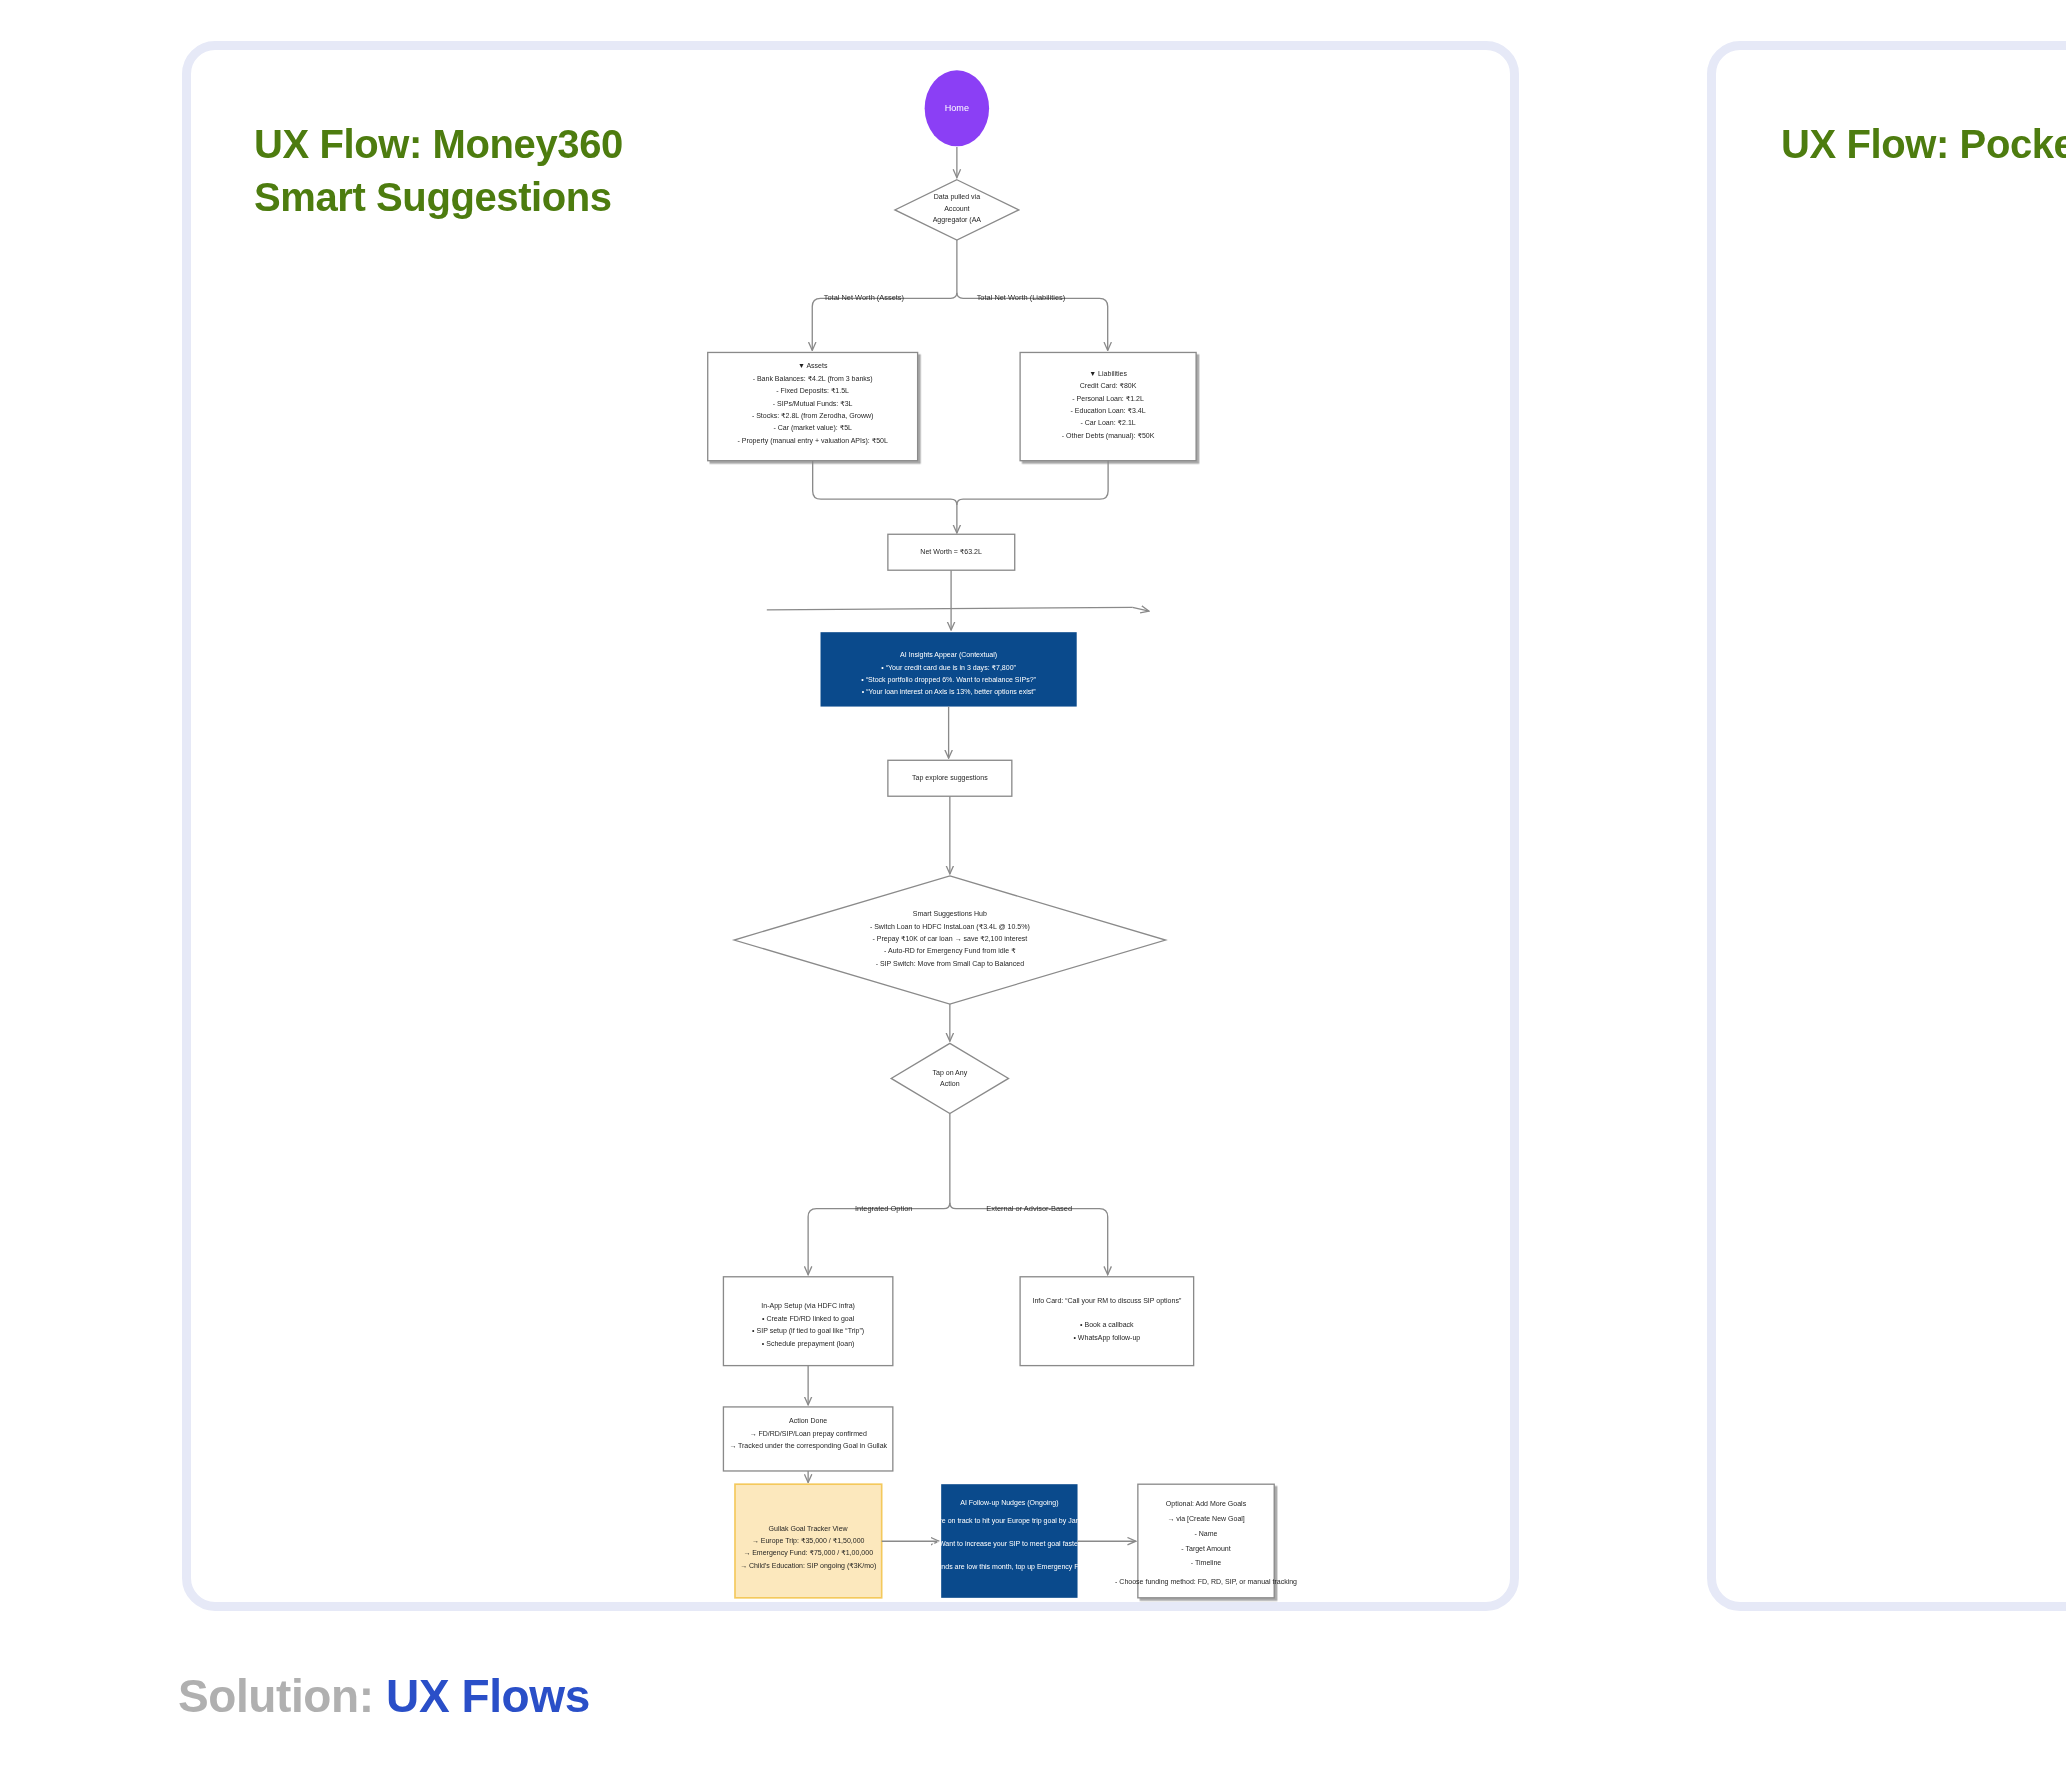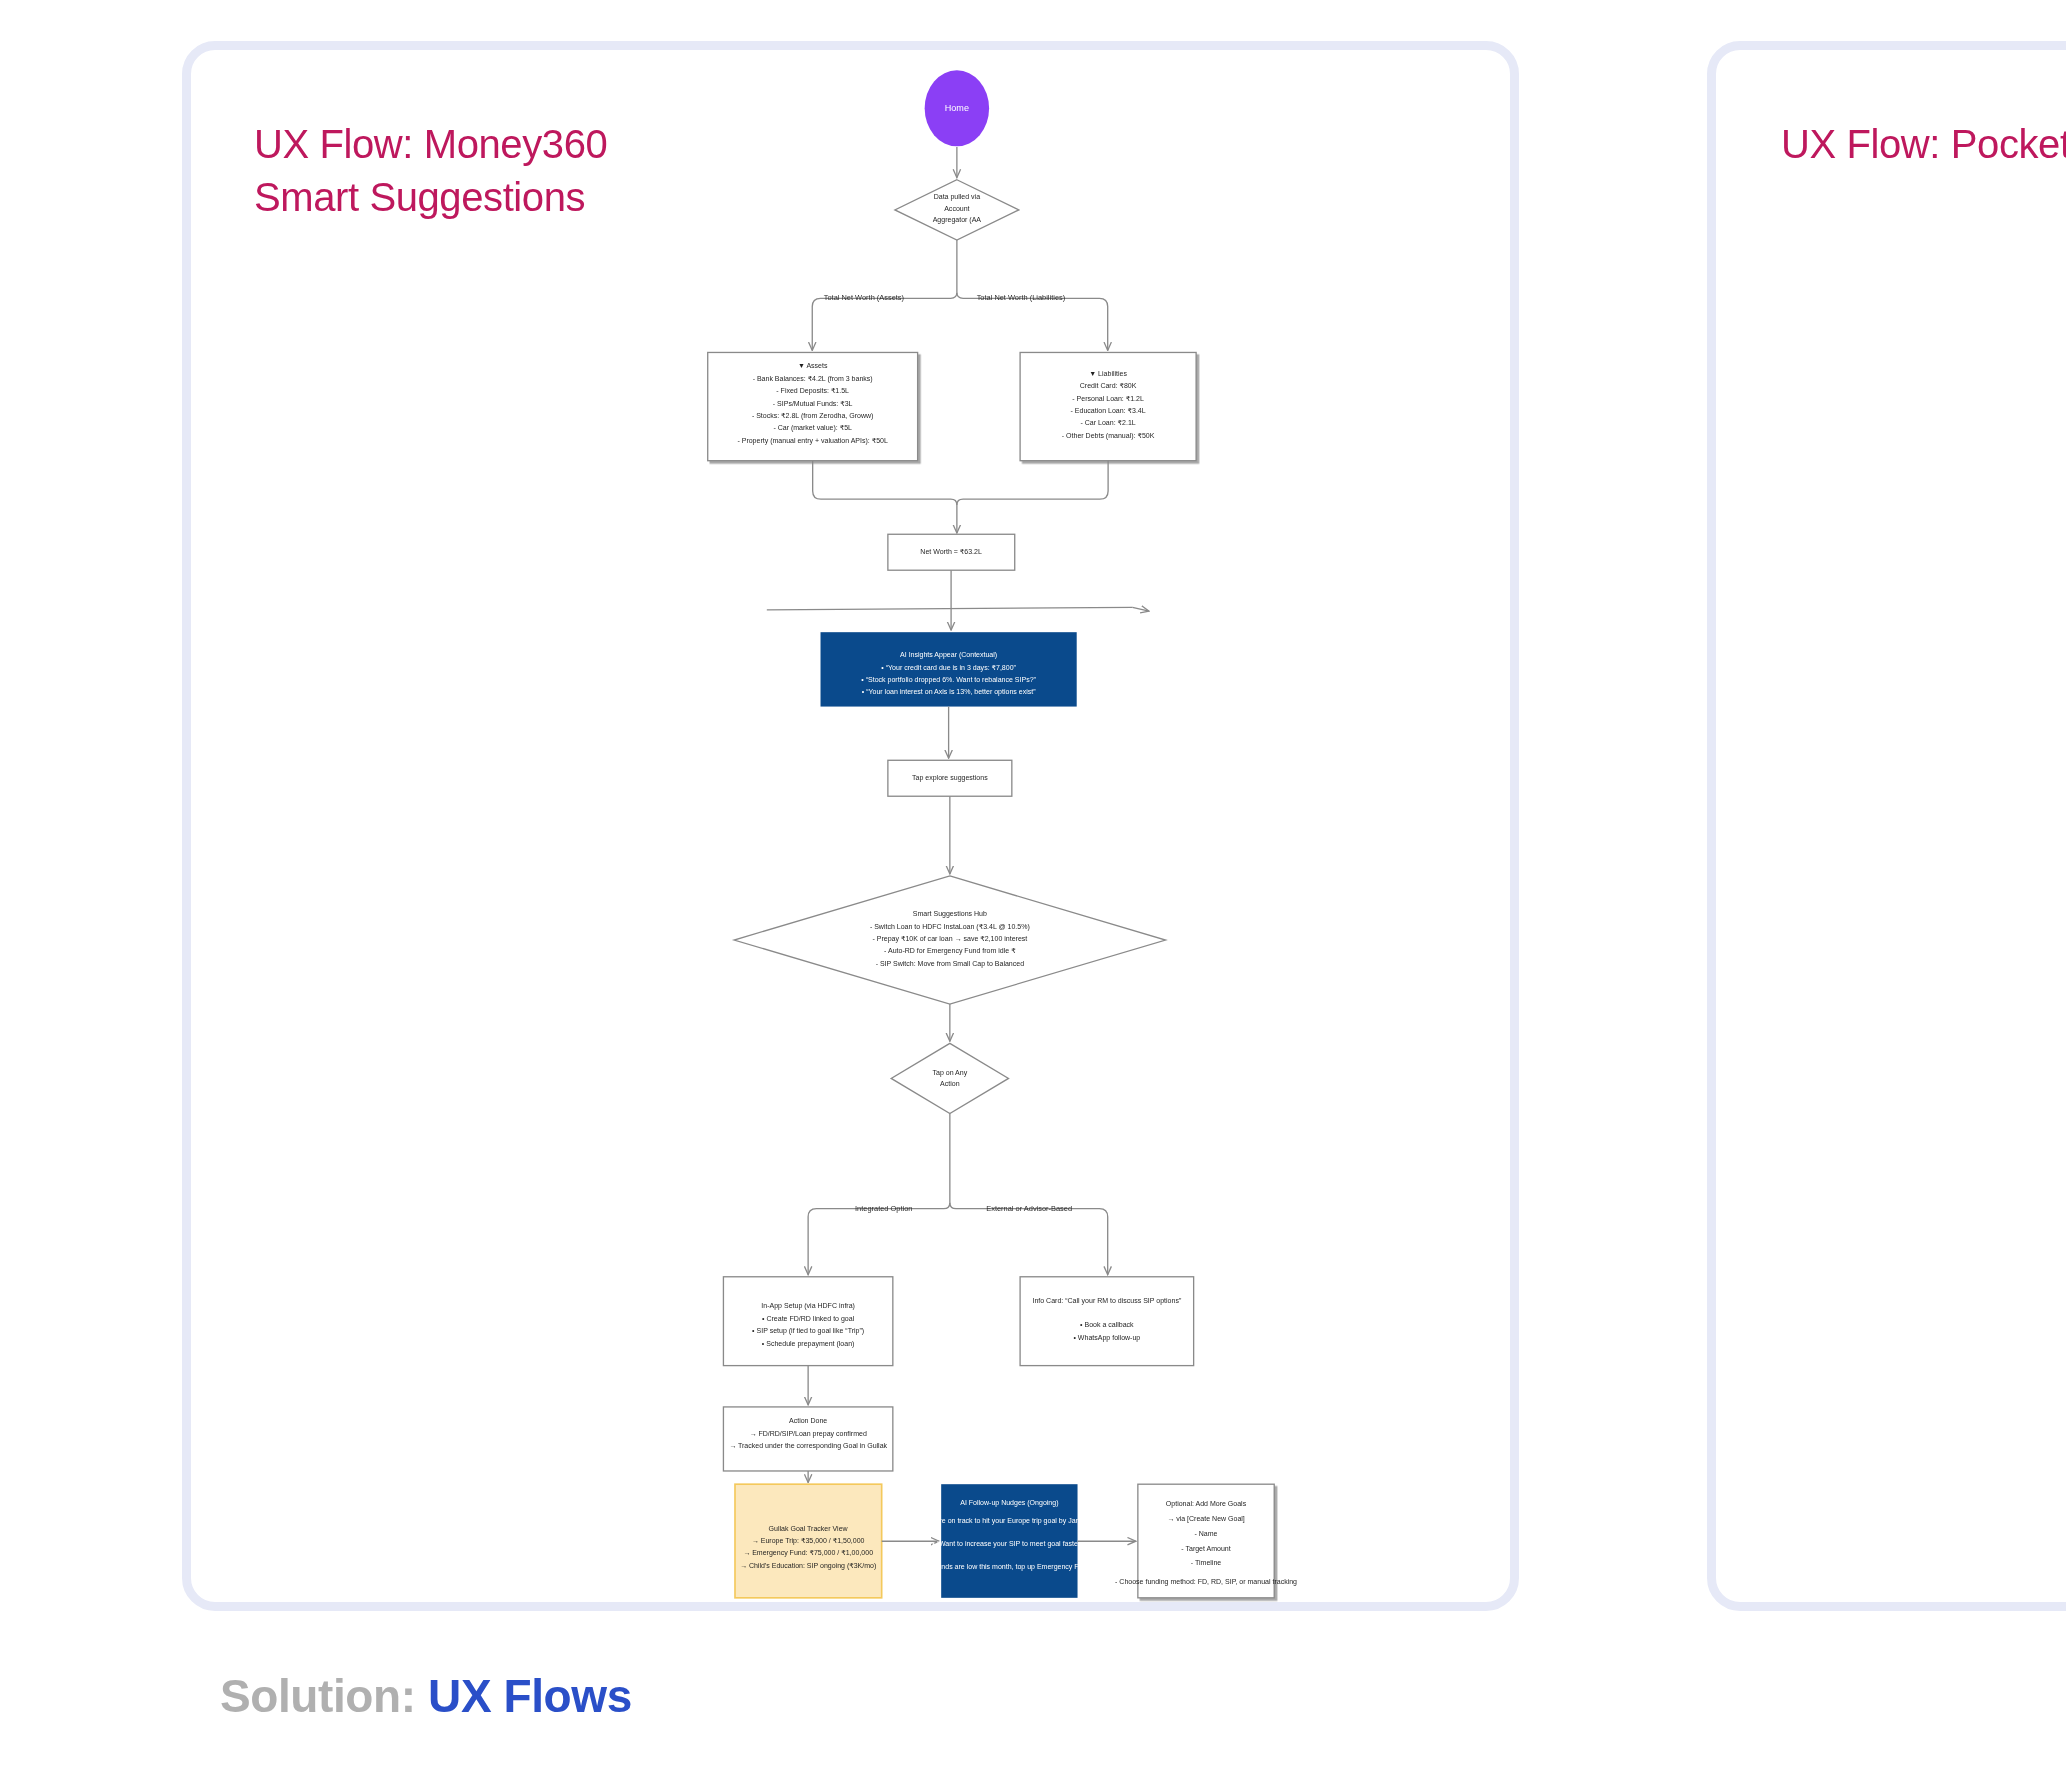--- a/index.html
+++ b/index.html
@@ -13,31 +13,31 @@
   
   .panel{
     position:absolute;background:#ffffff;
     border:9px solid #e6e9f7;border-radius:33px;
     box-sizing:border-box;
   }
   #panel-left{left:182px;top:41px;width:1337px;height:1570px;}
   #panel-right{left:1707px;top:41px;width:1335px;height:1570px;}
 
   .panel-title{
-    position:absolute;font-weight:normal;color:#be185d;
+    position:absolute;font-weight:bold;color:#4d7c0f;
     font-size:40px;line-height:1.33;letter-spacing:-0.4px;
     white-space:pre-line;
   }
   #title-left{left:254px;top:118px;}
   #title-right{left:1781px;top:118px;}
 
   
   #footer{
     position:absolute;left:178px;top:1669px;
-    font-size:46px;font-weight:bold;letter-spacing:-0.4px;margin-left:42px;
+    font-size:46px;font-weight:bold;letter-spacing:-0.4px;
   }
   #footer .muted{color:#b0b0b0;}
   #footer .accent{color:#2a4fc8;}
 
   
   .flowsvg{position:absolute;left:0;top:0;width:3174px;height:1785px;
            pointer-events:none;overflow:visible;}
   .flowsvg *{pointer-events:auto;}
 
   .ln{stroke:#8a8a8a;stroke-width:3.2;fill:none;}

